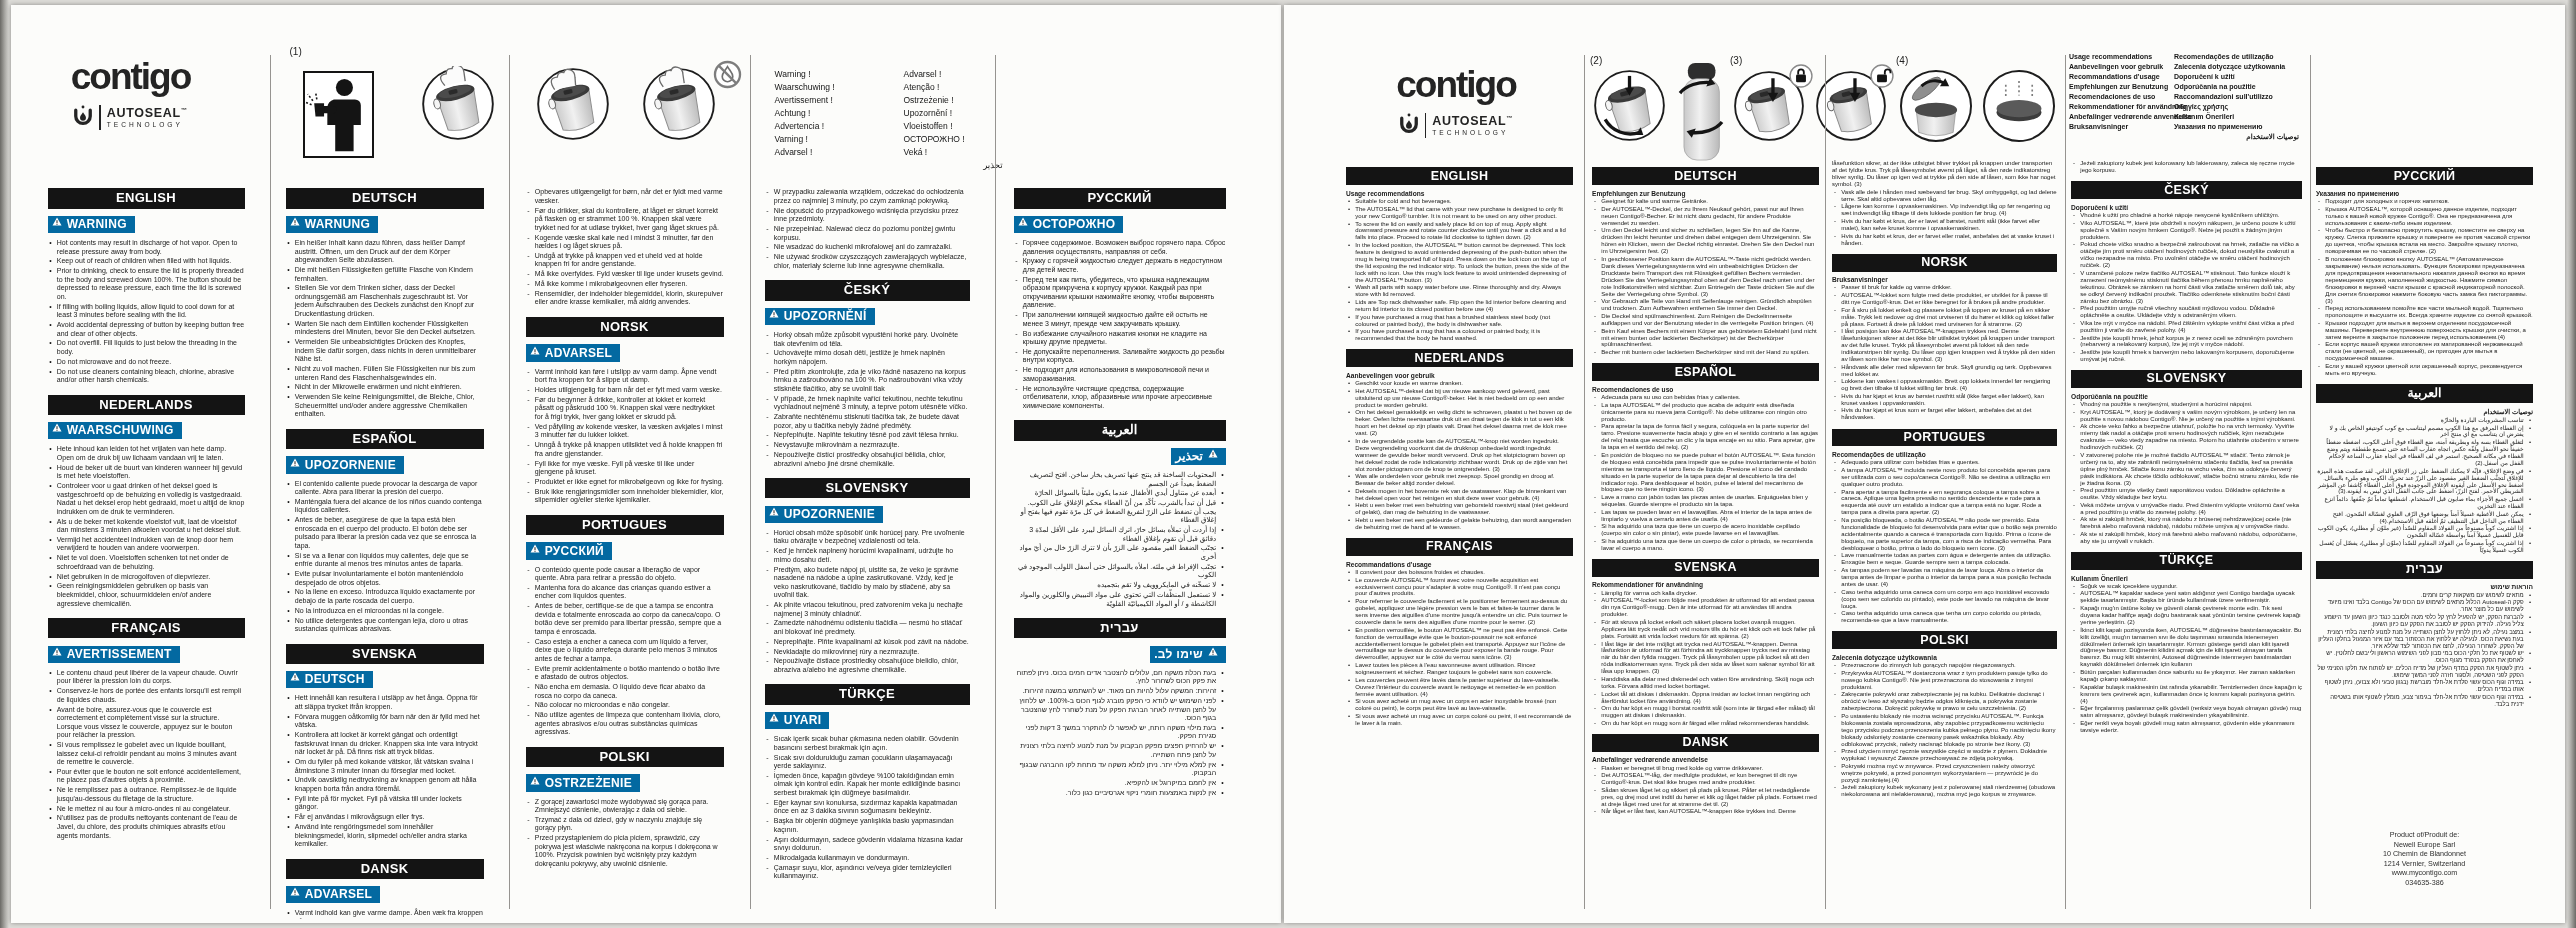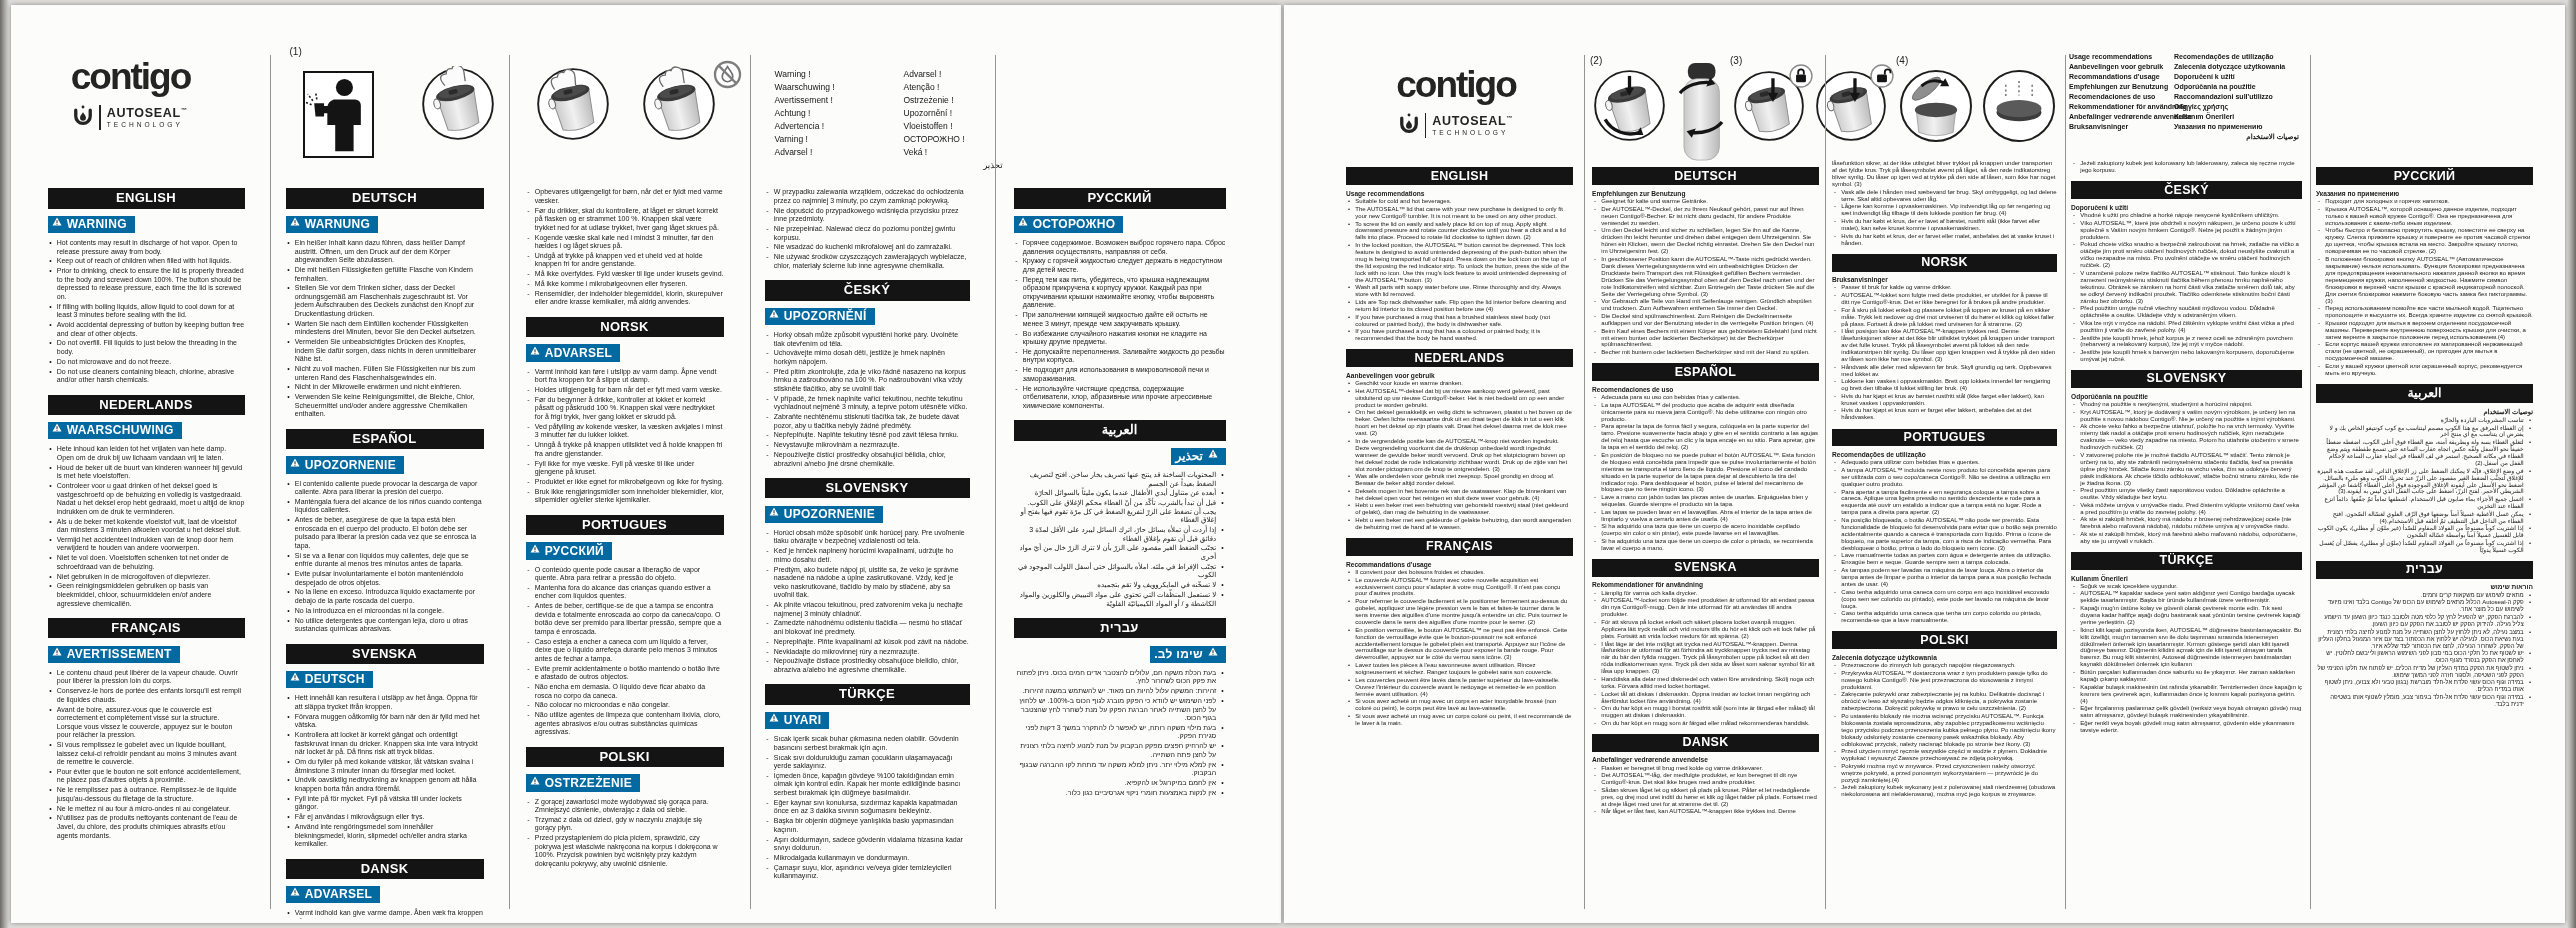--- a/index.html
+++ b/index.html
@@ -1555,14 +1555,22 @@
           <span class="m">•</span>
           <span class="t">במידה וגוף הכוס עשוי פלדת אל-חלד מוברשת (בגוון טבעי ולא צבוע), ניתן לשטוף אותו במדיח הכלים.</span>
         </div>
         <div class="bullet">
           <span class="m">•</span>
           <span class="t">במידה וגוף הכוס עשוי פלדת אל-חלד בגימור צבע, מומלץ לשטוף אותו בשטיפה ידנית בלבד.</span>
         </div>
       </div>
     </div>
 
+  <div class="product-info" style="left:1042px;top:825px;width:197px">
+      <div class="line">Product of/Produit de:</div>
+      <div class="line">Newell Europe Sarl</div>
+      <div class="line">10 Chemin de Blandonnet</div>
+      <div class="line">1214 Vernier, Switzerland</div>
+      <div class="line">www.mycontigo.com</div>
+      <div class="line">034635-386</div>
+    </div>
 </div>
 
 
 </body></html>

